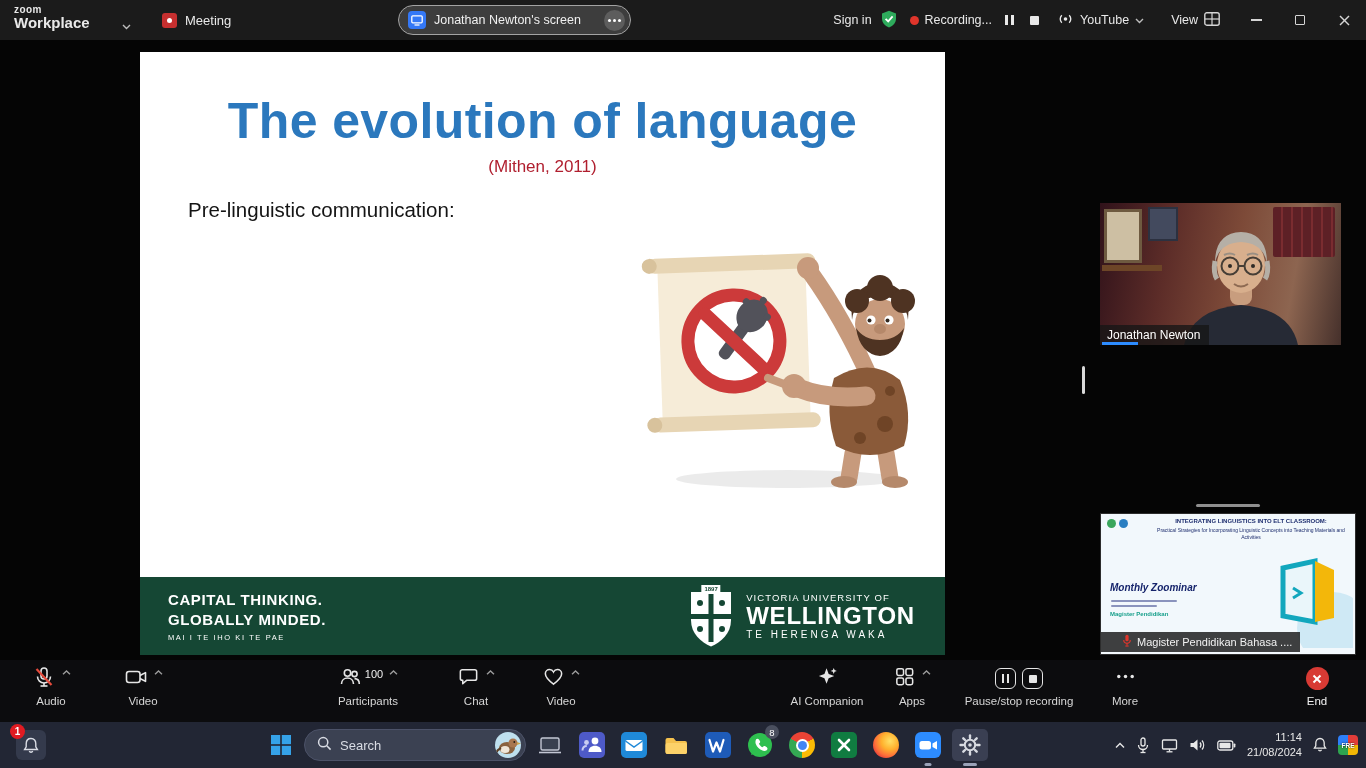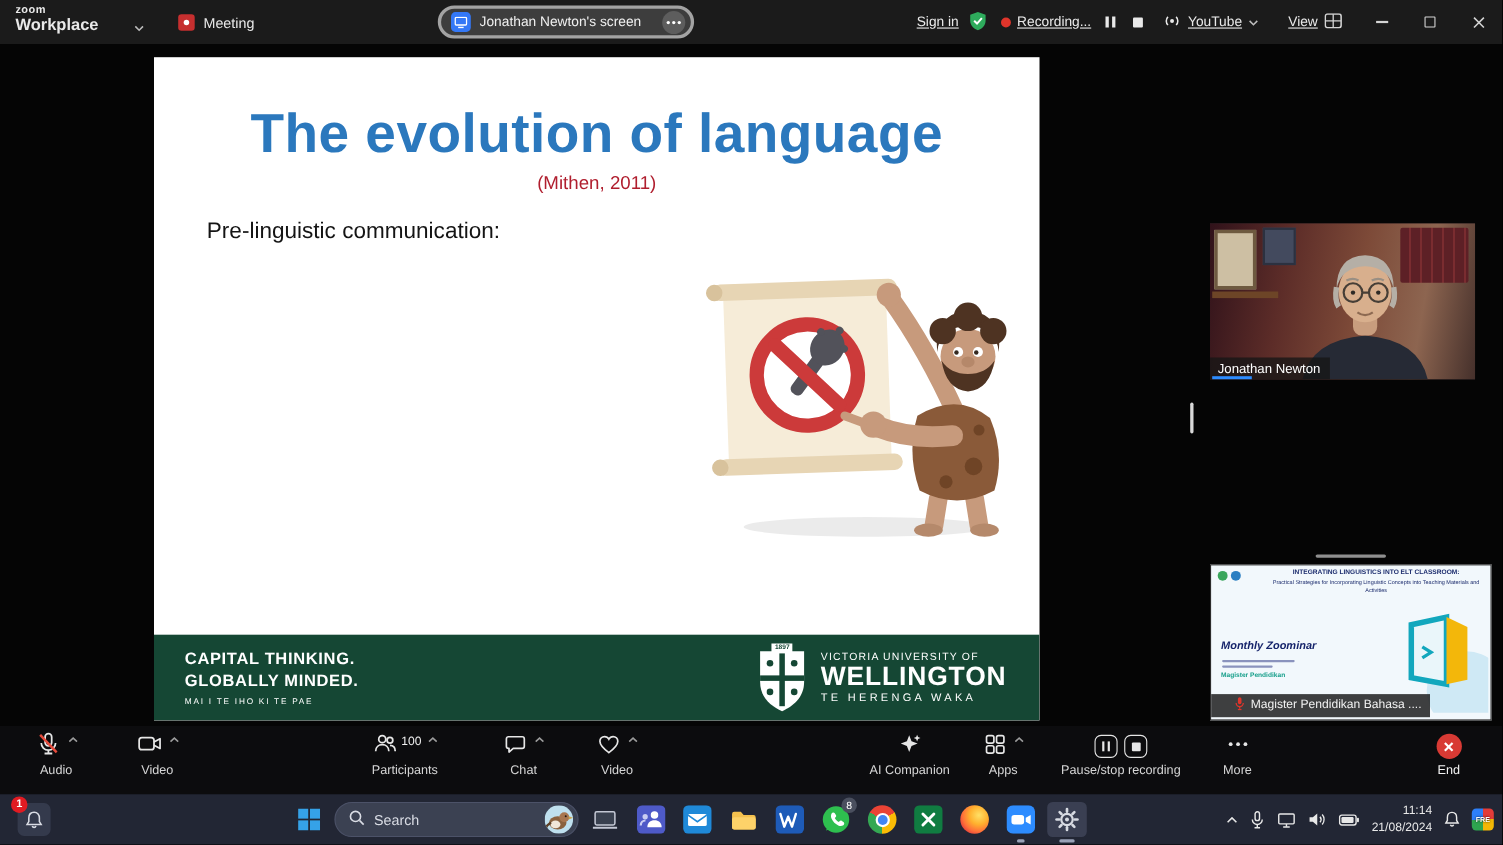--- a/index.html
+++ b/index.html
@@ -8,26 +8,26 @@
 
   
   .titlebar { position:absolute; top:0; left:0; width:100%; height:40px; background:#1b1b1b; color:#e9e9e9; z-index:5; }
   .brand { position:absolute; left:14px; top:4px; line-height:1.1; cursor:pointer; }
   .brand .z { display:block; font-size:10px; font-weight:bold; letter-spacing:.4px; }
   .brand .w { display:block; font-size:15px; font-weight:bold; }
   .brand-chev { position:absolute; left:122px; top:16px; cursor:pointer; }
   .meeting-tab { position:absolute; left:150px; top:0; height:40px; display:flex; align-items:center; gap:8px; padding:0 12px; font-size:13px; cursor:pointer; }
   .meet-ico { width:15px; height:15px; border-radius:3px; background:#c62f2f; display:flex; align-items:center; justify-content:center; }
   .meet-ico:after { content:""; width:5px; height:5px; background:#fff; border-radius:50%; }
-  .share-pill { position:absolute; left:398px; top:5px; width:233px; height:30px; background:#3d3d3d; border:3px solid #a3a3a3; border-radius:16px; display:flex; align-items:center; gap:8px; padding:0 5px 0 9px; font-size:12.5px; cursor:pointer; }
+  .share-pill { position:absolute; left:398px; top:5px; width:233px; height:30px; background:#3d3d3d; border:1px solid #a3a3a3; border-radius:16px; display:flex; align-items:center; gap:8px; padding:0 5px 0 9px; font-size:12.5px; cursor:pointer; }
   .pill-ico { width:18px; height:18px; border-radius:4px; background:#3478f6; display:flex; align-items:center; justify-content:center; flex:none; }
   .pill-label { flex:1; white-space:nowrap; overflow:hidden; color:#f0f0f0; }
   .pill-more { width:21px; height:21px; border-radius:50%; background:#5d5d5d; display:flex; align-items:center; justify-content:center; flex:none; cursor:pointer; }
   .dots { width:3px; height:3px; background:#fff; border-radius:50%; box-shadow:-5px 0 0 #fff, 5px 0 0 #fff; }
-  .tb-right { position:absolute; right:146px; top:0; height:40px; display:flex; align-items:center; gap:9px; font-size:12.5px;text-decoration:underline; }
+  .tb-right { position:absolute; right:146px; top:0; height:40px; display:flex; align-items:center; gap:9px; font-size:12.5px; }
   .rec-dot { width:9px; height:9px; border-radius:50%; background:#e0352b; }
   .pause-mini, .stop-mini { display:flex; align-items:center; justify-content:center; width:16px; height:16px; cursor:pointer; }
   .pause-mini i { display:block; width:3px; height:10px; background:#e9e9e9; margin:0 1.5px; }
   .stop-mini i { display:block; width:9px; height:9px; background:#e9e9e9; border-radius:1px; }
   .tb-group { display:flex; align-items:center; gap:6px; cursor:pointer; }
   .win-controls { position:absolute; right:0; top:0; height:40px; display:flex; }
   .wc { width:44px; height:40px; display:flex; align-items:center; justify-content:center; cursor:pointer; }
   .wc-min i { display:block; width:11px; height:2px; background:#d5d5d5; }
   .wc-max i { display:block; width:10px; height:10px; border:1.5px solid #d5d5d5; border-radius:1px; }
 

